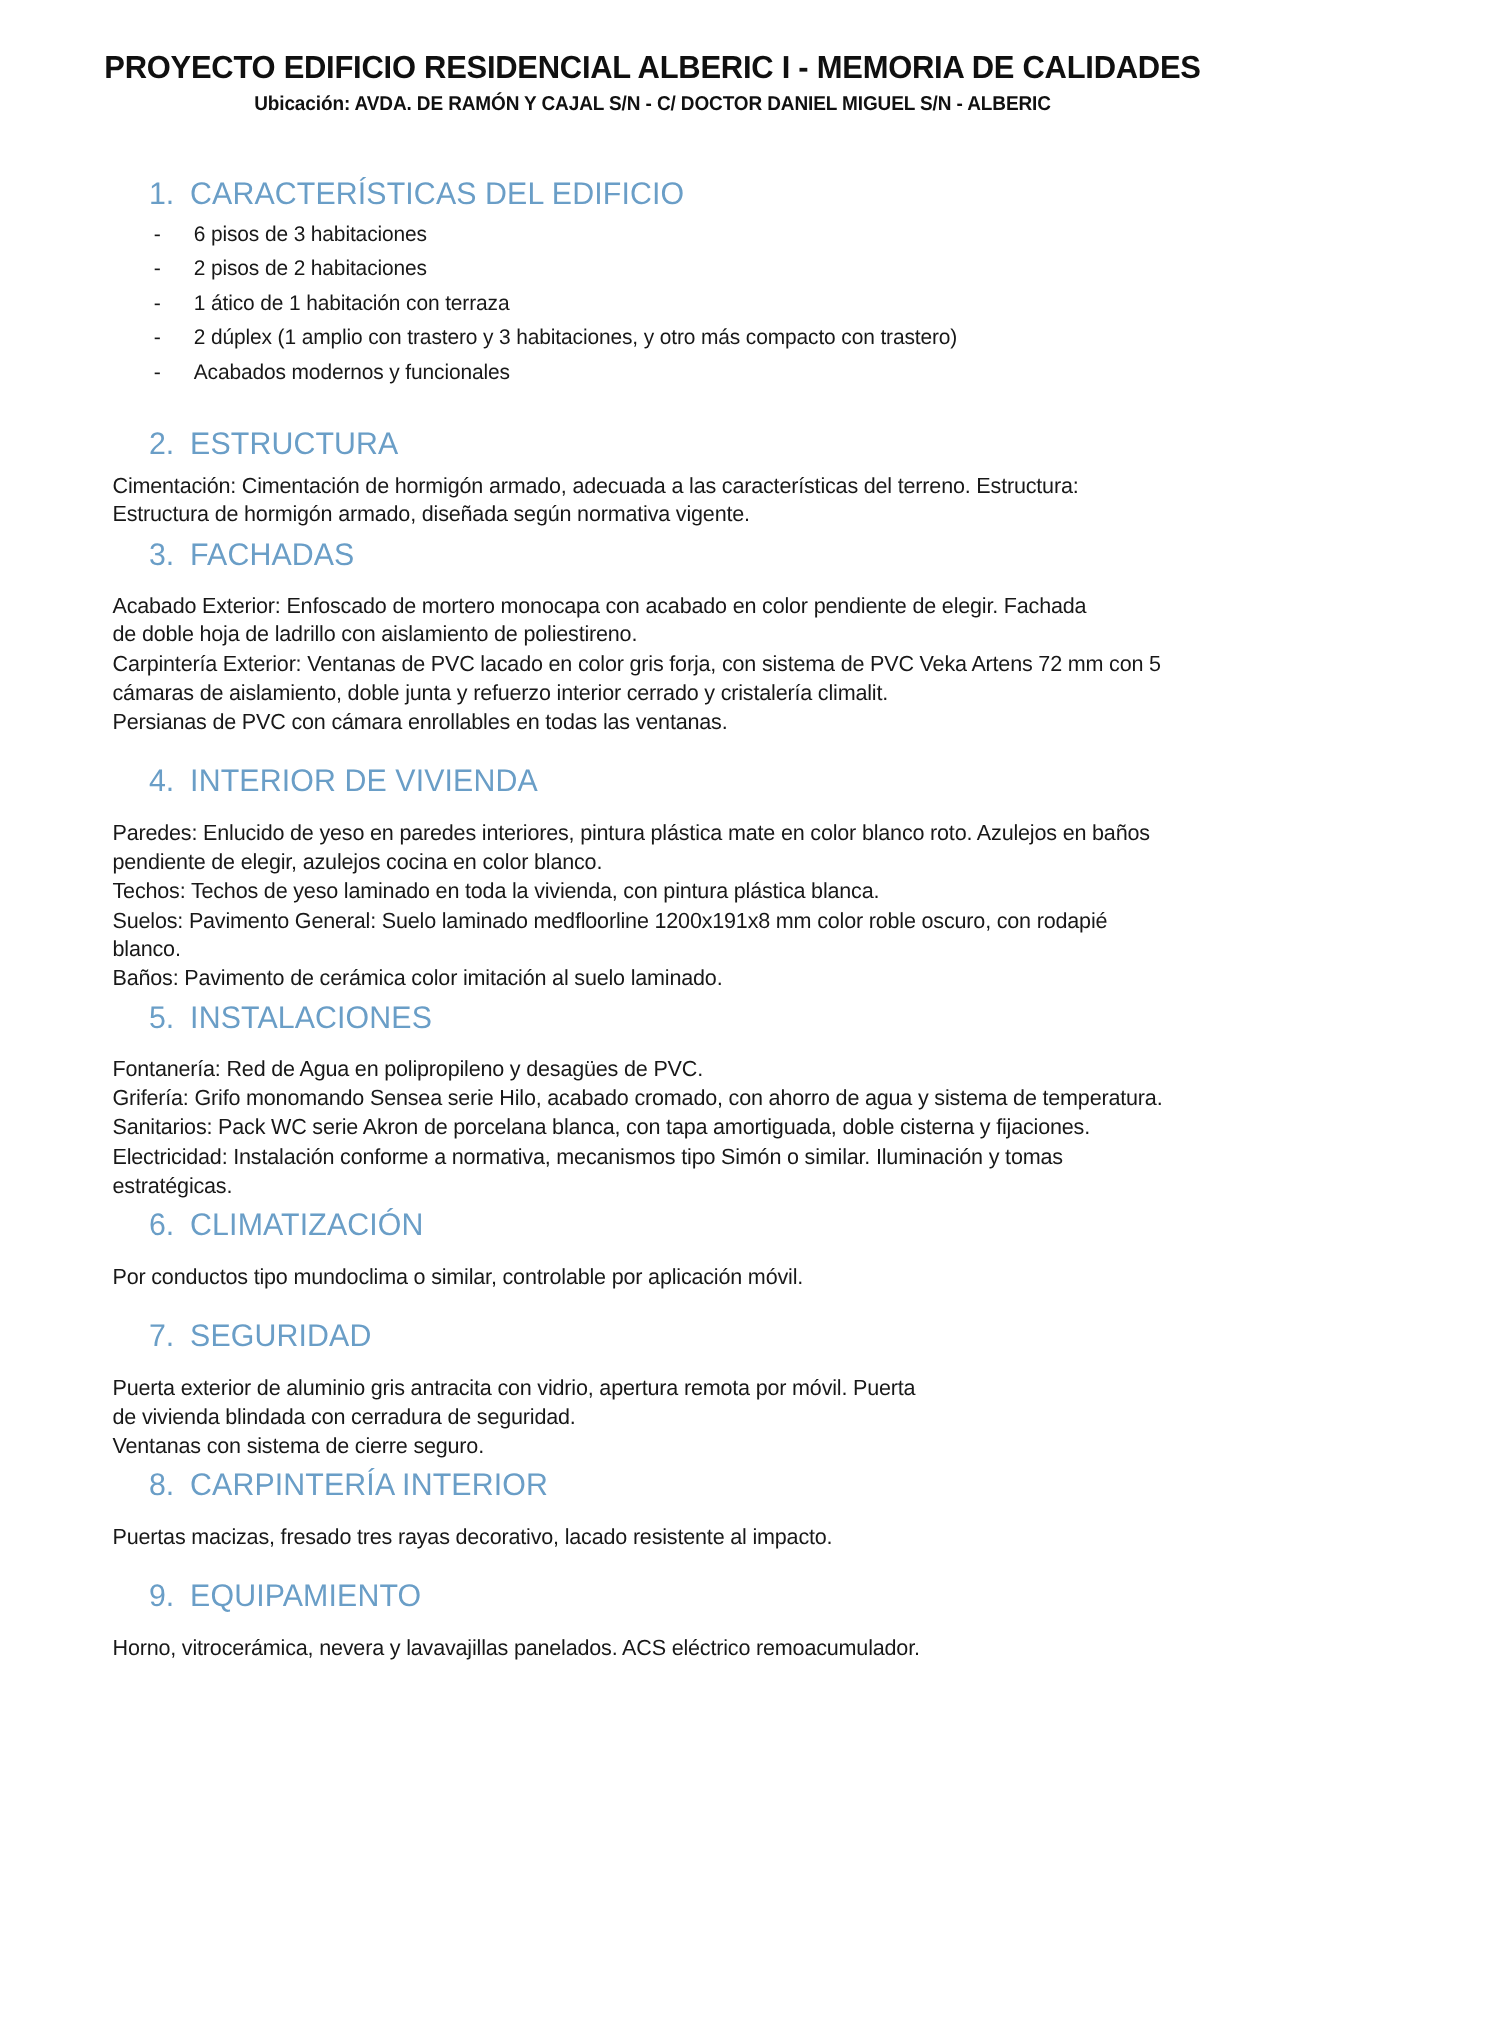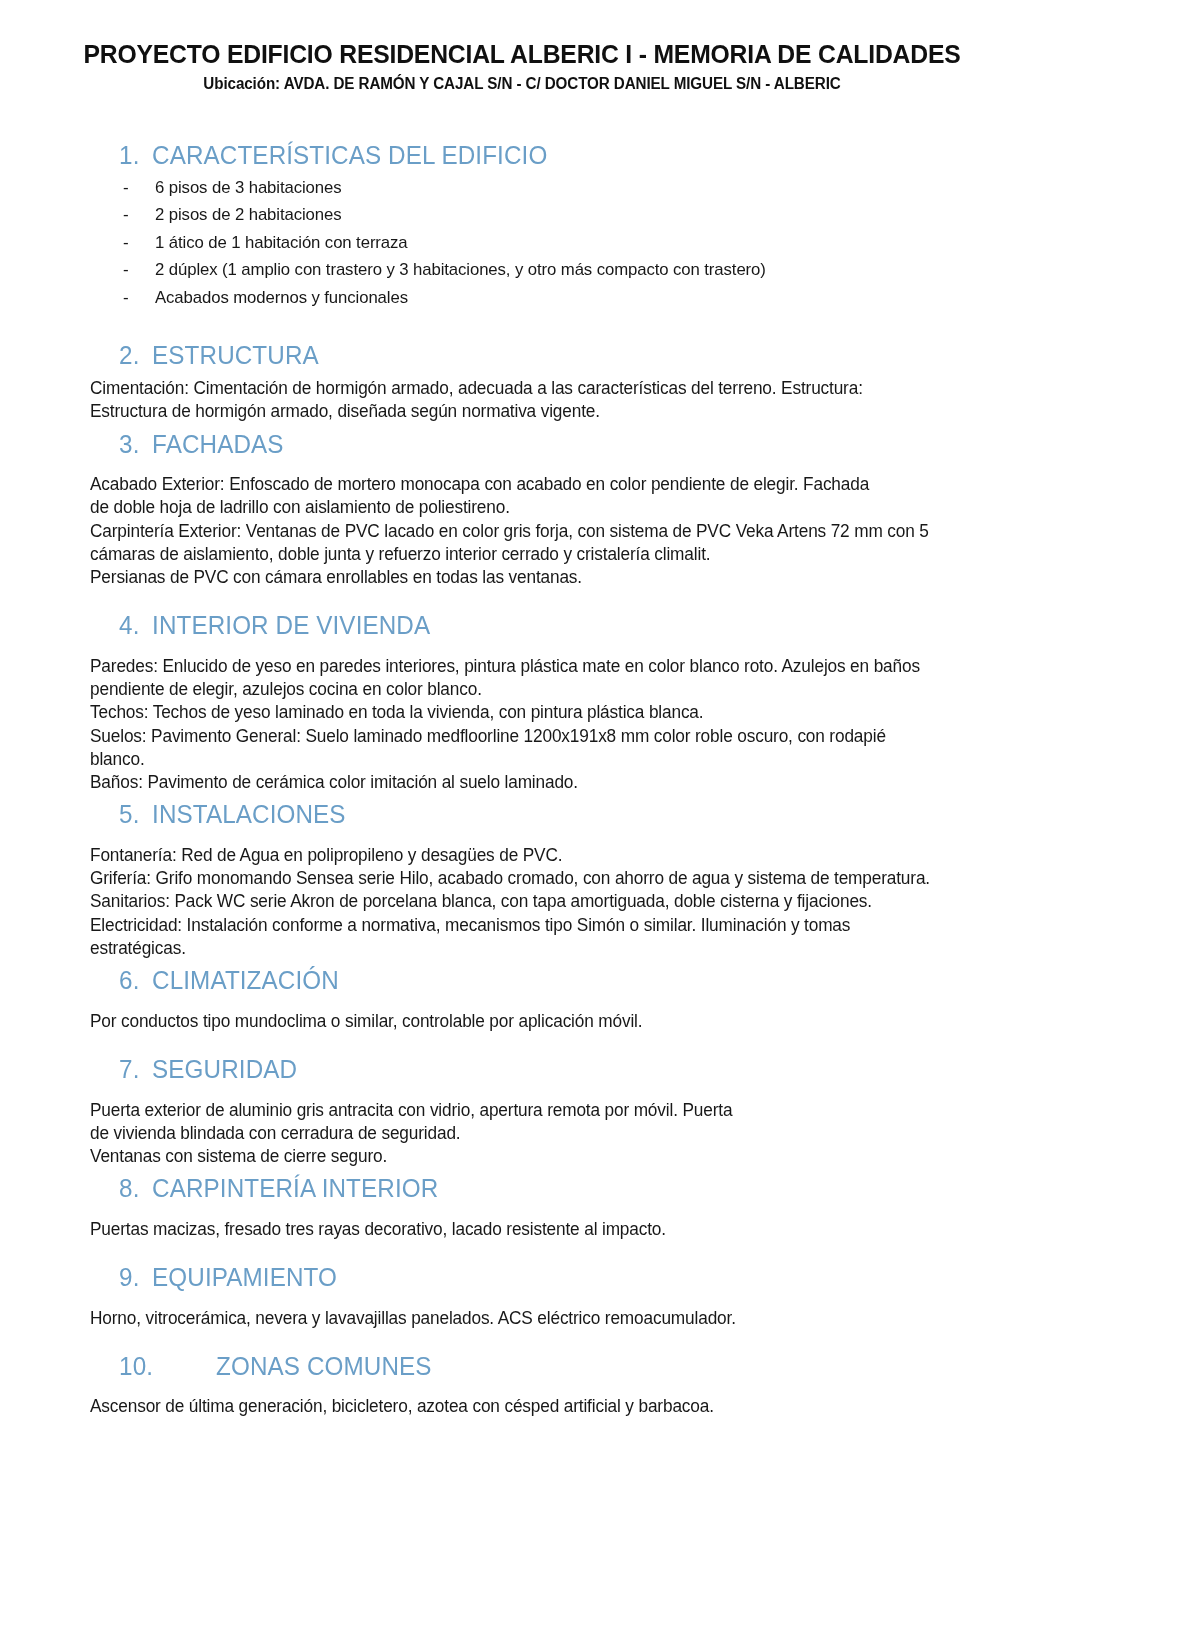--- a/index.html
+++ b/index.html
@@ -253,25 +253,17 @@
     <div class="section">
       <div class="sec-heading">
         <span class="num">9.</span>
         <span class="title">EQUIPAMIENTO</span>
       </div>
       <div class="gap-m"></div>
       <p class="para">Horno, vitrocerámica, nevera y lavavajillas panelados. ACS eléctrico remoacumulador.</p>
     </div>
 
     <div class="gap-l"></div>
-    <div class="section">
-      <div class="sec-heading wide">
-        <span class="num">10.</span>
-        <span class="title">ZONAS COMUNES</span>
-      </div>
-      <div class="gap-m"></div>
-      <p class="para">Ascensor de última generación, bicicletero, azotea con césped artificial y barbacoa.</p>
-    </div>
 
     <div class="gap-l"></div>
 
   </div>
 </div>
 
 </body></html>

